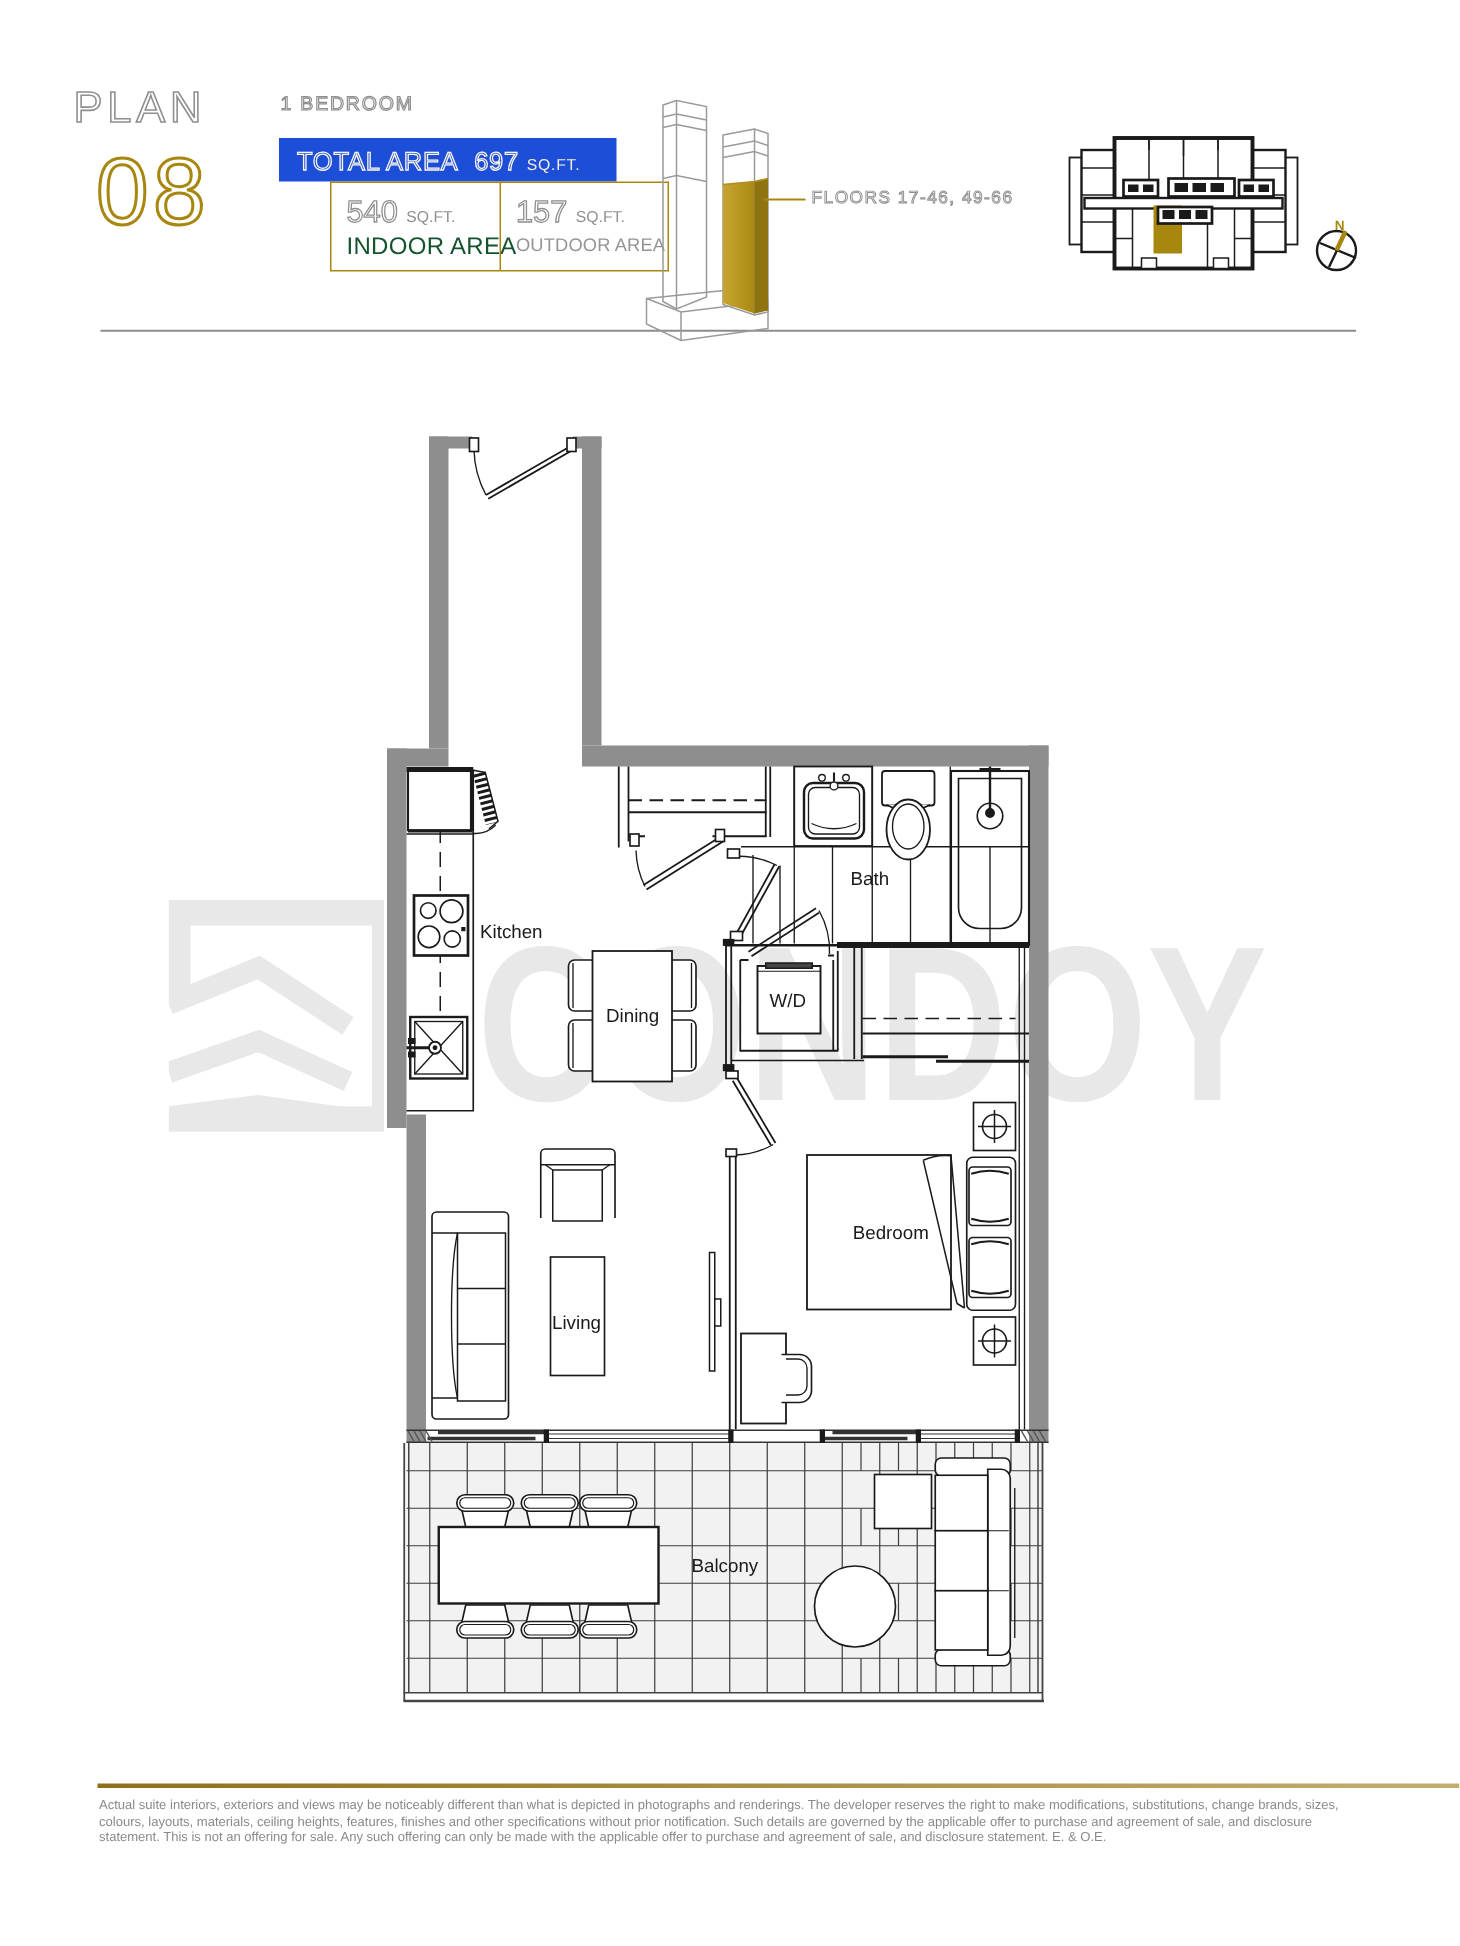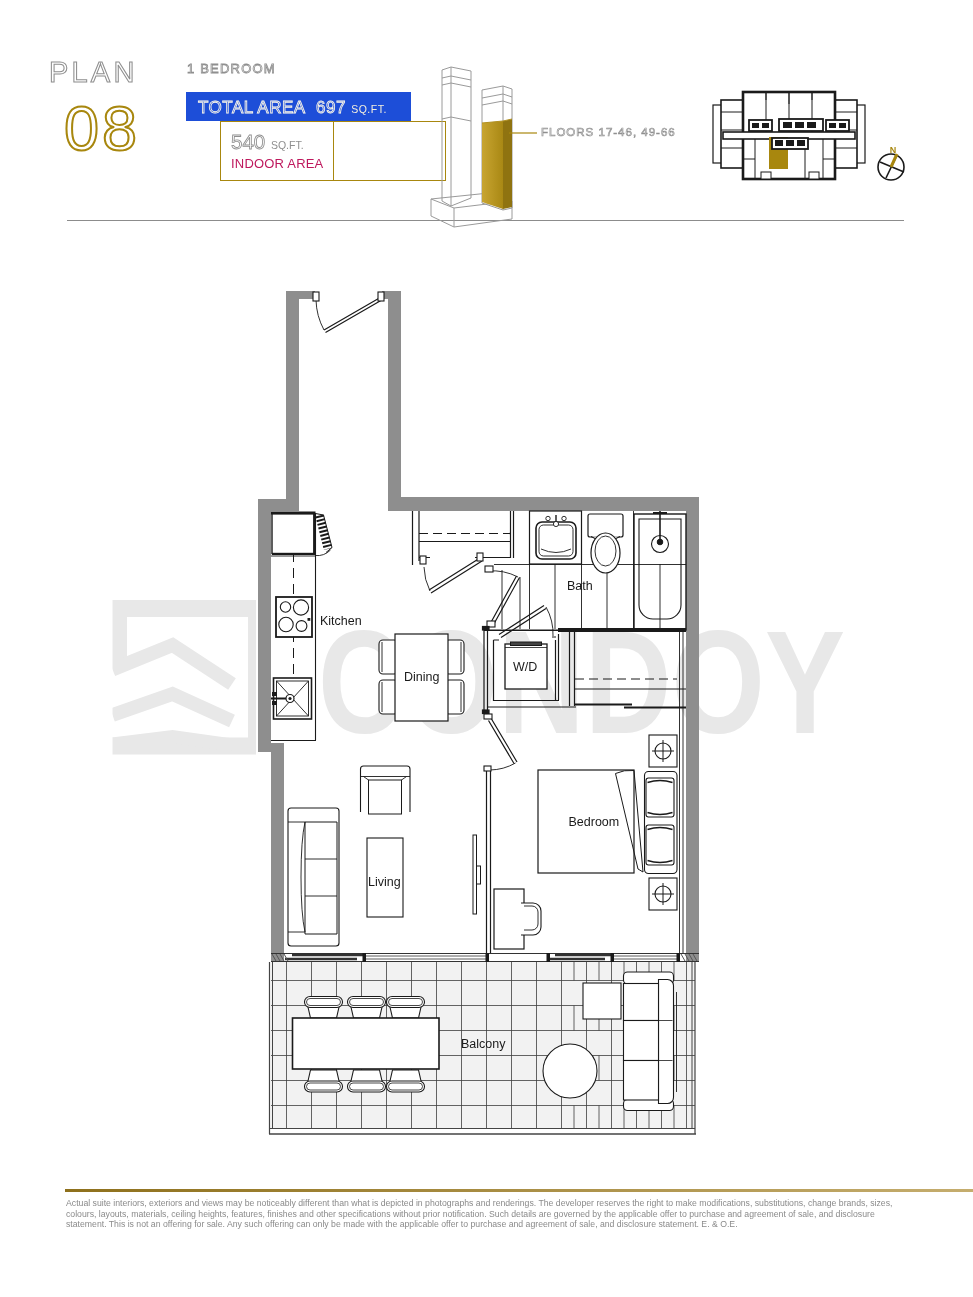--- a/index.html
+++ b/index.html
@@ -31,23 +31,27 @@
 <div class="abs" style="left:187px;top:61px;font-size:13px;color:transparent;-webkit-text-stroke:0.8px #8f8f8f;letter-spacing:1.2px;text-align:right;">1 BEDROOM</div>
 
 <div class="abs" style="left:186px;top:92px;width:225px;height:29px;background:#1d4ed8;color:#f4efdc;">
   <span class="abs" style="left:12px;top:5.5px;font-size:17px;letter-spacing:0.5px;color:transparent;-webkit-text-stroke:0.85px #faf6e8;">TOTAL AREA&nbsp; 697 <span style="font-size:10.5px;-webkit-text-stroke:0px transparent;color:#f3eedd;">SQ.FT.</span></span>
 </div>
 
 <div class="abs" style="left:186px;top:121px;width:224px;height:58px;border:1px solid #a8870e;margin-left:34px;">
 
   <div class="abs" style="left:0;top:0;width:112px;height:58px;border-right:1px solid #a8870e;">
     <span class="abs" style="left:10px;top:8px;font-size:20.5px;color:transparent;-webkit-text-stroke:0.85px #8f8f8f;">540 <span style="font-size:10.5px;-webkit-text-stroke:0px transparent;color:#8f8f8f;">SQ.FT.</span></span>
-    <span class="abs" style="left:10px;top:34px;font-size:13px;color:#be185d;letter-spacing:0.2px;white-space:nowrap;">INDOOR AREA</span>
+    <span class="abs" style="left:10px;top:34px;font-size:16px;color:#14532d;letter-spacing:0.2px;white-space:nowrap;">INDOOR AREA</span>
   </div>
 
+  <div class="abs" style="left:113px;top:0;width:111px;height:58px;">
+    <span class="abs" style="left:10px;top:8px;font-size:20.5px;color:transparent;-webkit-text-stroke:0.85px #8f8f8f;">157 <span style="font-size:10.5px;-webkit-text-stroke:0px transparent;color:#8f8f8f;">SQ.FT.</span></span>
+    <span class="abs" style="left:10px;top:34px;font-size:12.5px;color:#949494;letter-spacing:0.1px;white-space:nowrap;font-size:12.2px;">OUTDOOR AREA</span>
+  </div>
 </div>
 
 <div class="abs" style="left:541px;top:126px;font-size:11.5px;color:transparent;-webkit-text-stroke:0.65px #8f8f8f;letter-spacing:1px;">FLOORS 17-46, 49-66</div>
 
 <svg class="abs" style="left:0;top:0;" width="973" height="260" viewBox="0 0 973 260">
   <defs>
     <linearGradient id="gld" x1="0" y1="0" x2="1" y2="0">
       <stop offset="0" stop-color="#c8a531"></stop>
       <stop offset="1" stop-color="#a98814"></stop>
     </linearGradient>

